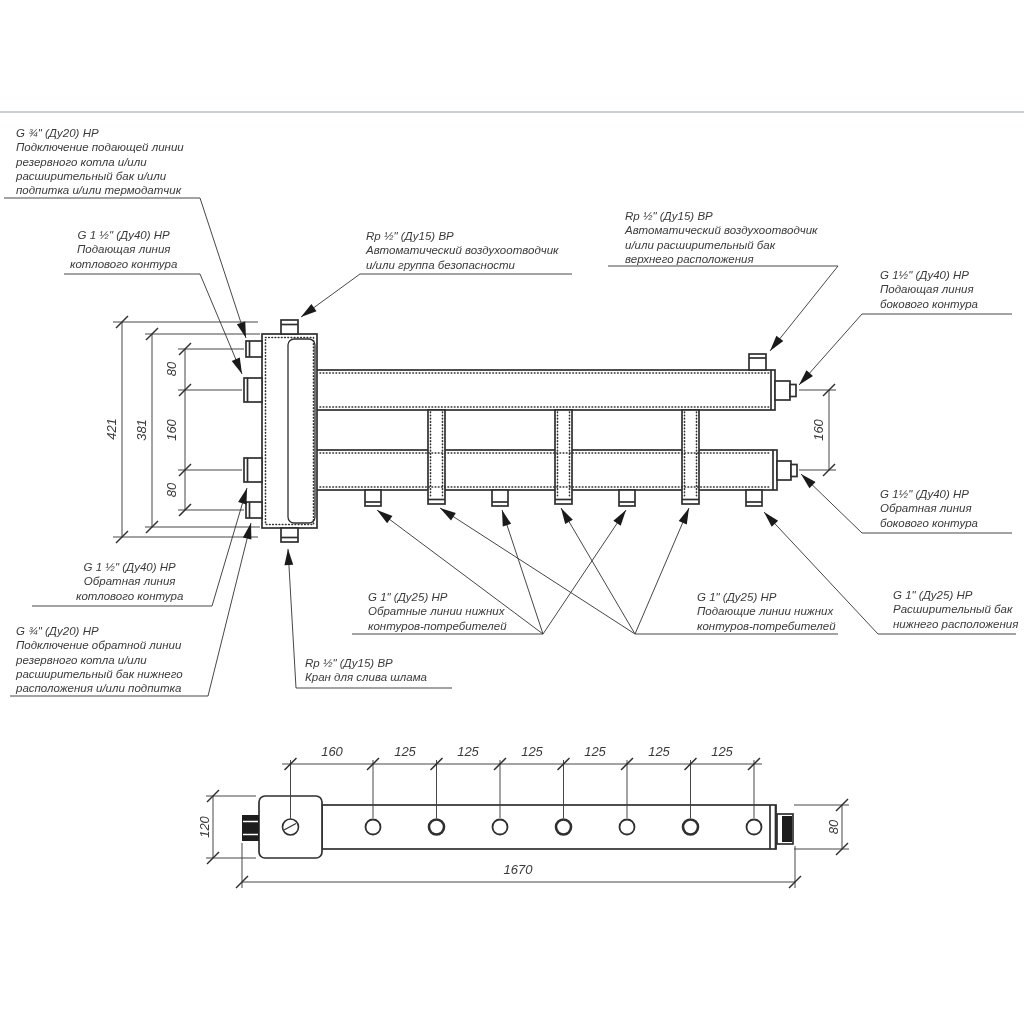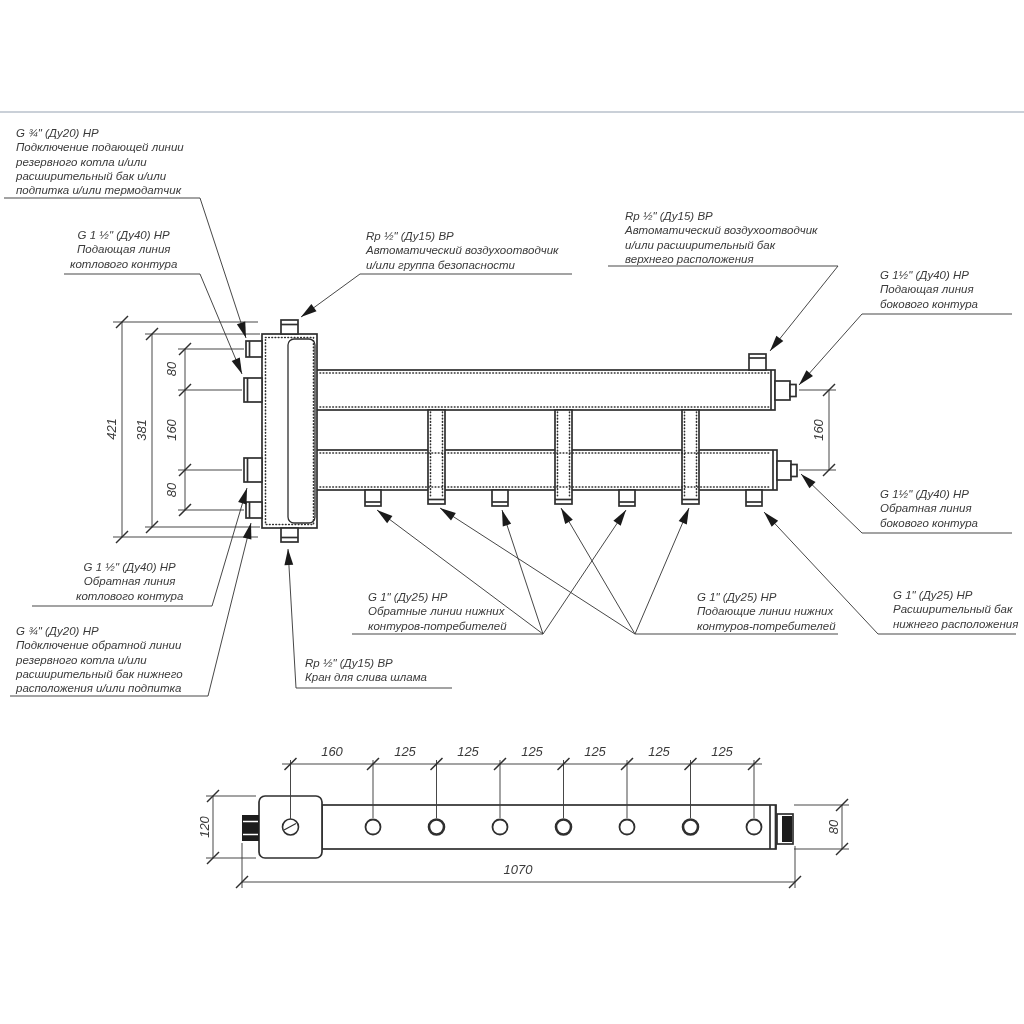--- a/index.html
+++ b/index.html
@@ -295,14 +295,14 @@
   <div class="dimlabel vert" style="left:818px;top:430px;">160</div>
   <div class="dimlabel" style="left:332px;top:751px;">160</div>
   <div class="dimlabel" style="left:405px;top:751px;">125</div>
   <div class="dimlabel" style="left:468px;top:751px;">125</div>
   <div class="dimlabel" style="left:532px;top:751px;">125</div>
   <div class="dimlabel" style="left:595px;top:751px;">125</div>
   <div class="dimlabel" style="left:659px;top:751px;">125</div>
   <div class="dimlabel" style="left:722px;top:751px;">125</div>
   <div class="dimlabel vert" style="left:204px;top:827px;">120</div>
   <div class="dimlabel vert" style="left:833px;top:827px;">80</div>
-  <div class="dimlabel" style="left:518px;top:869px;">1070</div>
+  <div class="dimlabel" style="left:518px;top:869px;">1670</div>
 </div>
 
 </body></html>

